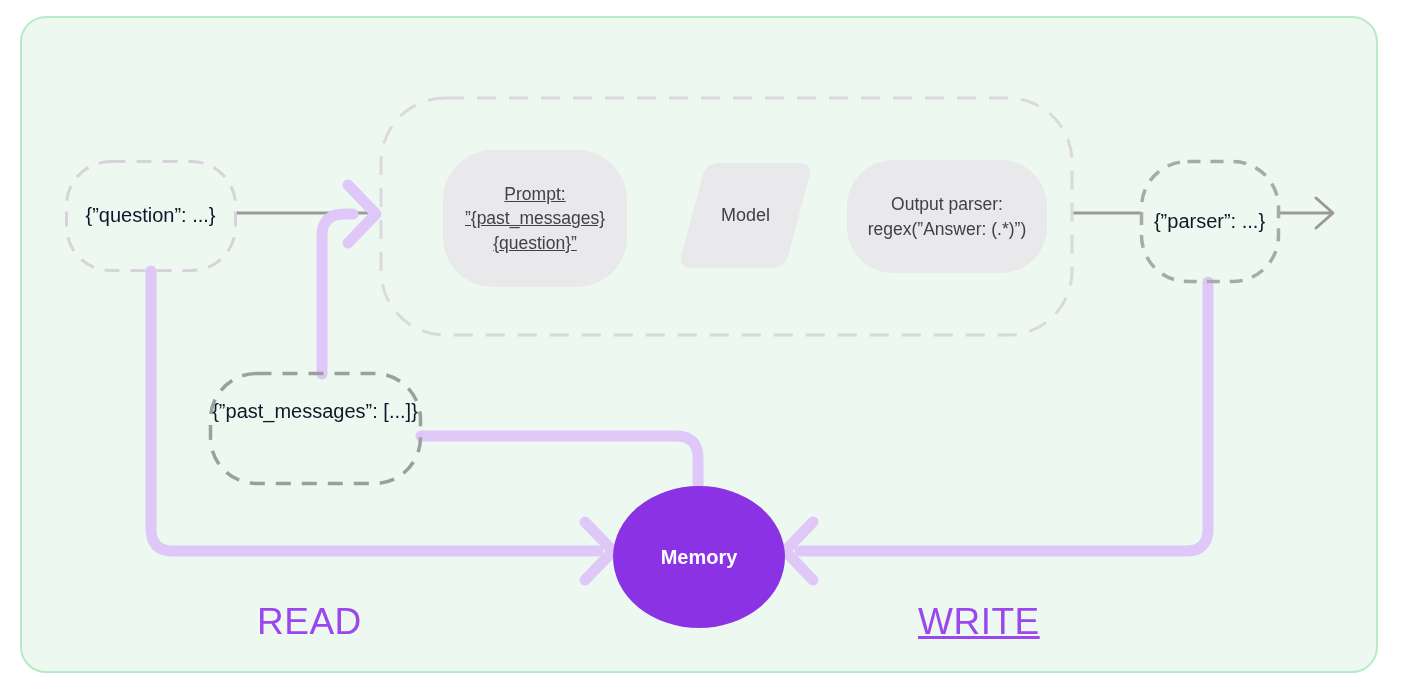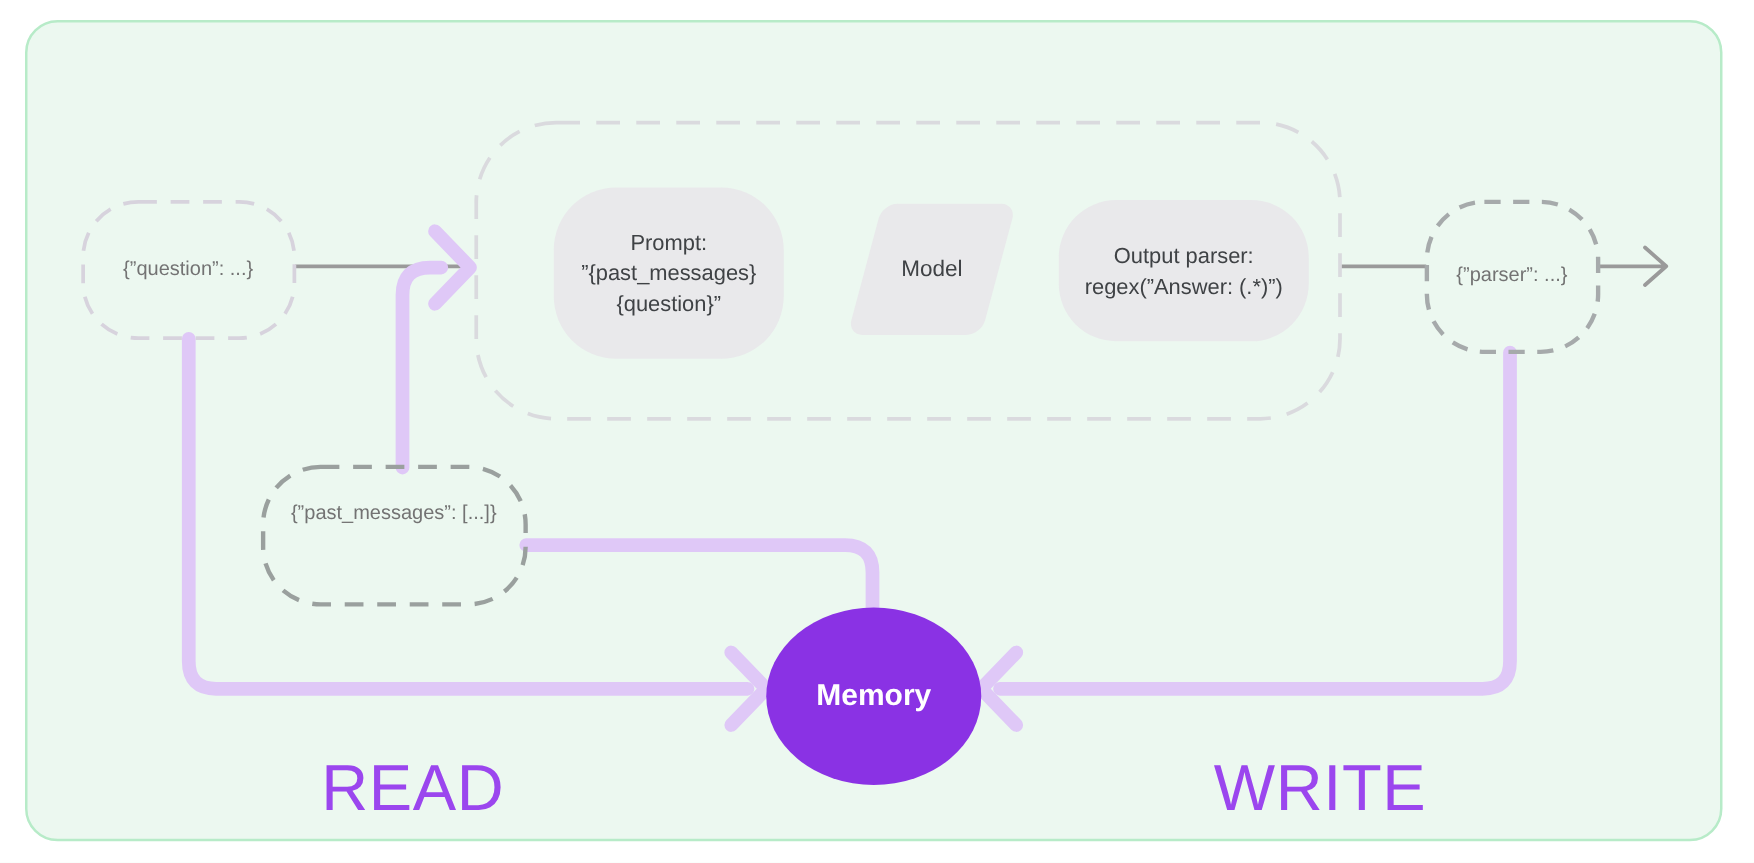--- a/index.html
+++ b/index.html
@@ -33,38 +33,38 @@
     top: 0;
     width: 1403px;
     height: 690px;
   }
   .label {
     position: absolute;
     display: flex;
     align-items: center;
     justify-content: center;
     text-align: center;
-    color: #737373;
-    font-size: 16px;
+    color: #0f172a;
+    font-size: 20px;
     white-space: pre-line;
     line-height: 1.35;
   }
   .blob {
     position: absolute;
     background: #e9e9eb;
     display: flex;
     align-items: center;
     justify-content: center;
     text-align: center;
     color: #3f4245;
     font-size: 17.5px;
     line-height: 1.38;
     white-space: pre-line;
   }
-  .blob.prompt    { left: 443px; top: 150px; width: 184px; height: 137px; border-radius: 50px; }
+  .blob.prompt    { left: 443px; top: 150px; width: 184px; height: 137px; border-radius: 50px; text-decoration: underline; }
   .blob.outparser { left: 847px; top: 160px; width: 200px; height: 113px; border-radius: 46px; }
   .parallelogram {
     position: absolute;
     left: 692px; top: 163px;
     width: 107px; height: 105px;
     background: #e9e9eb;
     border-radius: 12px;
     transform: skewX(-15deg);
     display: flex;
     align-items: center;
@@ -76,31 +76,31 @@
     font-size: 18px;
   }
   .memory-label {
     position: absolute;
     left: 613px; top: 486px;
     width: 172px; height: 142px;
     display: flex;
     align-items: center;
     justify-content: center;
     color: #ffffff;
-    font-size: 24px;
+    font-size: 20px;
     font-weight: bold;
   }
   .big-annot {
     position: absolute;
     color: #9b46ee;
-    font-size: 52px;
+    font-size: 37px;
     letter-spacing: 0.5px;
   }
   .big-annot.read  { left: 257px; top: 601px; }
-  .big-annot.write { left: 971px; top: 601px; }
+  .big-annot.write { left: 918px; top: 601px; text-decoration: underline; }
   .q-label    { left: 66px;  top: 161px; width: 169px; height: 109px; }
   .pm-label   { left: 210px; top: 356px; width: 210px; height: 110px; }
   .ans-label  { left: 1141px; top: 161px; width: 137px; height: 120px; }
 </style>
 </head>
 <body>
 
 <div class="stage">
 
   <div class="card"></div>

